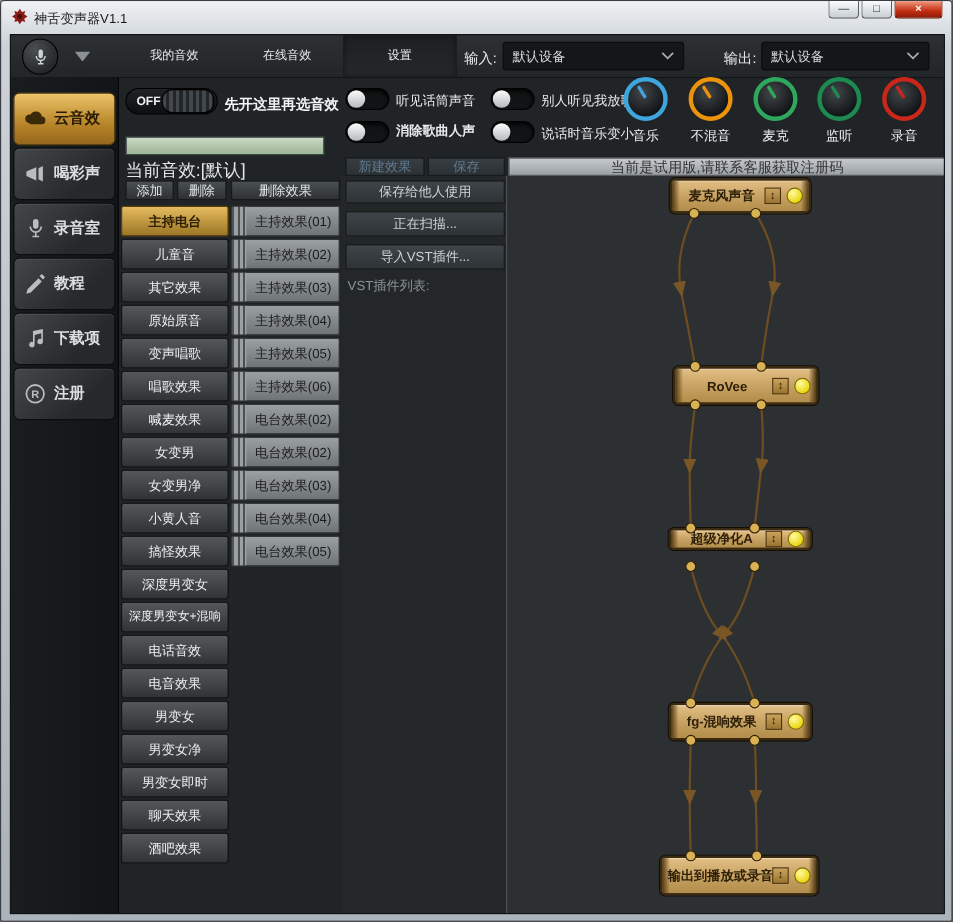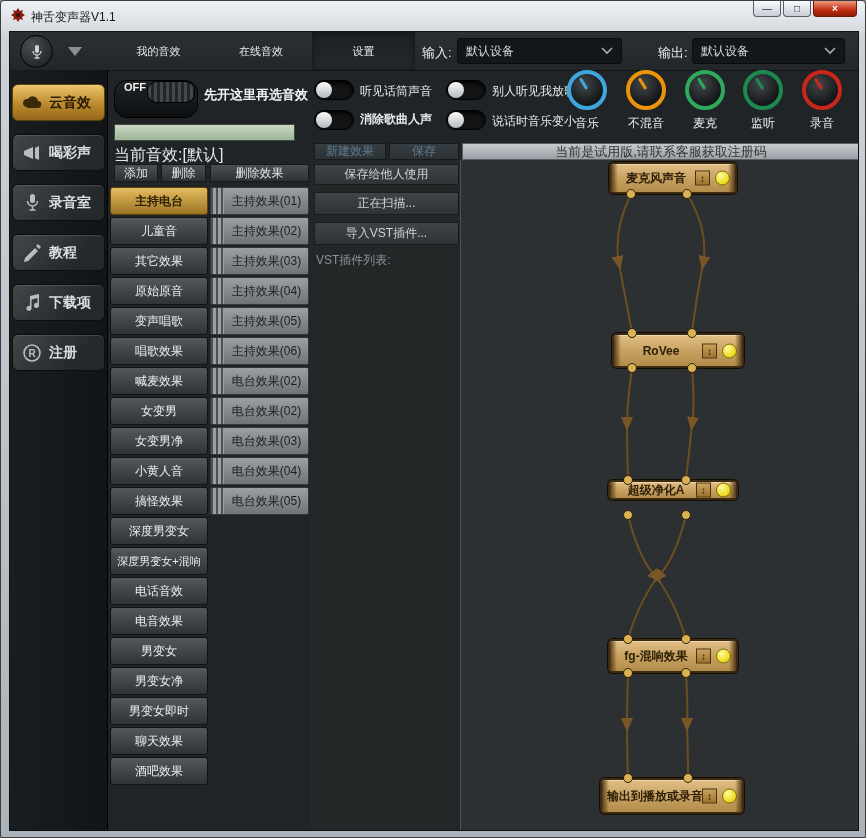--- a/index.html
+++ b/index.html
@@ -21,27 +21,27 @@
   .logo-arrow{position:absolute;left:58px;top:15px;width:0;height:0;border-left:7px solid transparent;border-right:7px solid transparent;border-top:9px solid #8a9094;cursor:pointer;}
   .tab{position:absolute;top:0;height:38px;line-height:38px;text-align:center;color:#e8eaec;font-size:11px;cursor:pointer;}
   .tab.t0{left:97px;width:103px;}
   .tab.t1{left:200px;width:102px;}
   .tab.t2{left:302px;width:103px;background:linear-gradient(180deg,#1d2022,#26292b);box-shadow:inset 0 0 6px rgba(0,0,0,.5);}
   .io-label{position:absolute;top:12px;font-size:13px;color:#e8eaec;}
   .dd{position:absolute;top:6px;height:26px;background:#141719;border:1px solid #0a0c0d;border-radius:3px;box-sizing:border-box;color:#d8dcde;font-size:12px;display:flex;align-items:center;padding:0 8px;cursor:pointer;}
   .dd .dd-text{flex:1;}
   
   .sidebar{position:absolute;left:0;top:38px;width:97px;height:762px;background:linear-gradient(90deg,#1a1d1f,#121517);border-right:1px solid #000;}
-  .side-item{position:absolute;left:2px;width:93px;height:37px;border-radius:6px;background:linear-gradient(135deg,#43474a,#26292b 70%);border:1px solid #0b0d0e;box-shadow:inset 0 1px 0 rgba(255,255,255,.12);box-sizing:border-box;display:flex;align-items:center;gap:6px;padding-left:8px;cursor:pointer;}
+  .side-item{position:absolute;left:2px;width:93px;height:48px;border-radius:6px;background:linear-gradient(135deg,#43474a,#26292b 70%);border:1px solid #0b0d0e;box-shadow:inset 0 1px 0 rgba(255,255,255,.12);box-sizing:border-box;display:flex;align-items:center;gap:6px;padding-left:8px;cursor:pointer;}
   .side-item .lbl{color:#dcdee0;font-size:14px;font-weight:bold;}
   .side-item.active{background:linear-gradient(180deg,#ecc468,#b8852a 60%,#95671c);border-color:#5c430e;}
   .side-item.active .lbl{color:#2a1c04;}
   .side-icon{width:22px;height:22px;display:flex;align-items:center;justify-content:center;}
   
-  .power{position:absolute;left:104px;top:48px;width:84px;height:38px;border-radius:13px;background:linear-gradient(180deg,#202426,#0d0f11);border:1px solid #000;box-sizing:border-box;display:flex;align-items:flex-start;cursor:pointer;}
+  .power{position:absolute;left:104px;top:48px;width:84px;height:24px;border-radius:13px;background:linear-gradient(180deg,#202426,#0d0f11);border:1px solid #000;box-sizing:border-box;display:flex;align-items:center;cursor:pointer;}
   .power .p-lbl{color:#f0f0f0;font-size:11px;font-weight:bold;padding-left:9px;}
   .power .p-knob{margin-left:auto;margin-right:2px;width:46px;height:20px;border-radius:10px;background:repeating-linear-gradient(90deg,#43484c 0 3px,#22262a 3px 6px);border:1px solid #000;}
   .hint{position:absolute;left:194px;top:54px;font-size:13px;font-weight:bold;color:#f0f2f4;}
   .toggle{position:absolute;width:40px;height:20px;border-radius:10px;background:#121416;border:1px solid #000;box-shadow:inset 0 2px 4px #000;box-sizing:border-box;cursor:pointer;}
   .toggle .thumb{position:absolute;left:1px;top:1px;width:16px;height:16px;border-radius:50%;background:linear-gradient(180deg,#fbfbfb,#b6babe);}
   .tog-lbl{position:absolute;font-size:12px;color:#e8eaec;}
   .knob{position:absolute;width:40px;height:40px;border-radius:50%;background:radial-gradient(circle at 40% 32%,#42474a,#141719 70%);border:4px solid #888;box-sizing:border-box;cursor:pointer;}
   .knob .needle{position:absolute;left:50%;top:2px;width:3px;height:13px;margin-left:-1.5px;transform-origin:50% 14px;transform:rotate(-32deg);border-radius:2px;}
   .knob-lbl{position:absolute;width:60px;text-align:center;font-size:12px;color:#eceeef;}
   .progress{position:absolute;left:104px;top:92px;width:181px;height:17px;background:linear-gradient(180deg,#ccd8c6,#9cb694);border:1px solid #3e4a42;box-sizing:border-box;}

